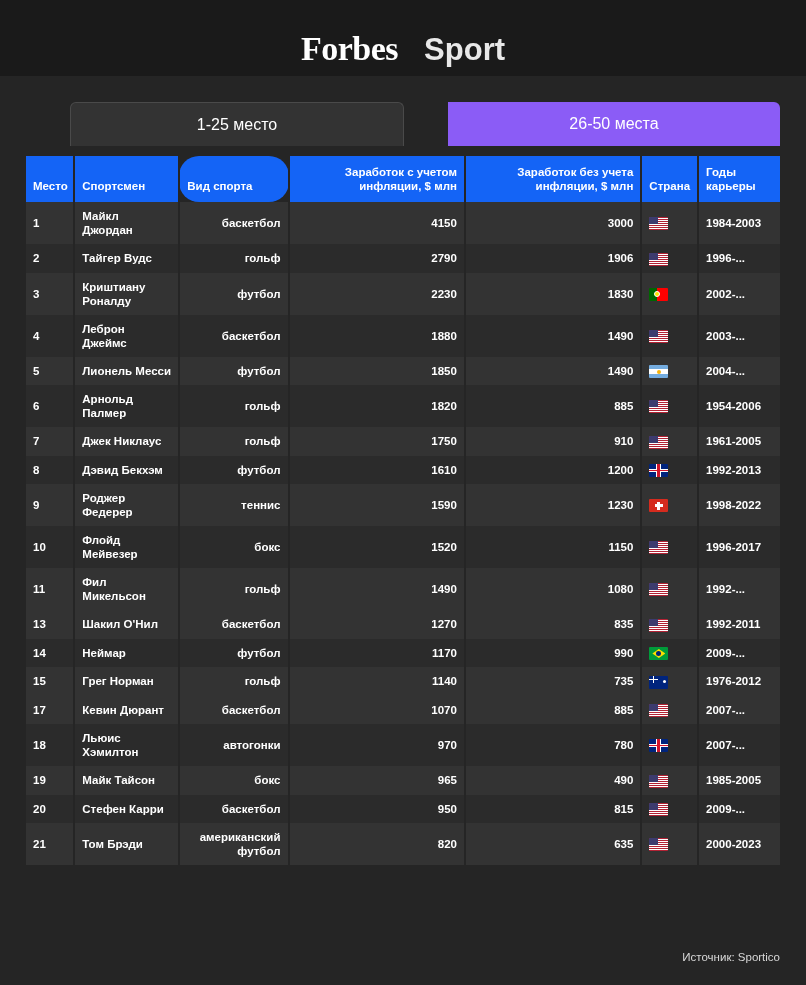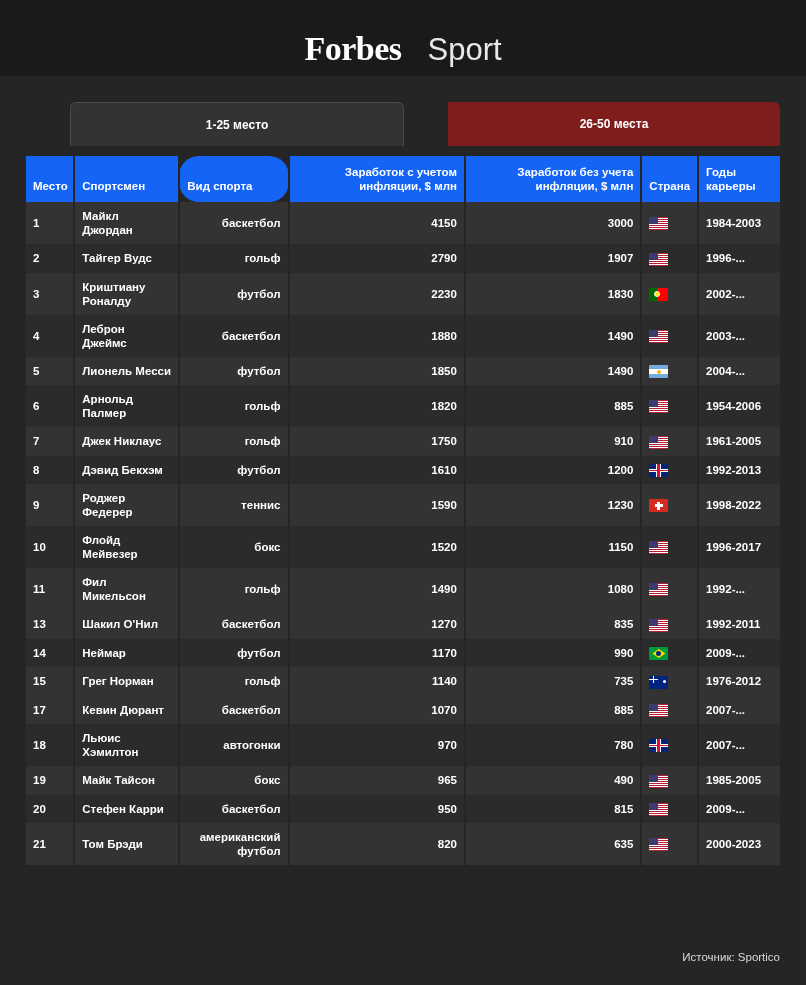--- a/index.html
+++ b/index.html
@@ -36,21 +36,21 @@
   }
   .logo-forbes {
     font-family: "Liberation Serif", serif;
     font-weight: bold;
     font-size: 34px;
     letter-spacing: -0.5px;
     color: #ffffff;
   }
   .logo-sport {
     font-family: "Liberation Sans", sans-serif;
-    font-weight: 400;
+    font-weight: 700;
     font-size: 31px;
     color: #e8e8e8;
     margin-top: 24px;
   }
   
   .title {
     margin: 26px 26px 0 26px;
     font-size: 25px;
     font-weight: bold;
     color: #ffffff;
@@ -62,36 +62,36 @@
     display: flex;
     height: 44px;
     border-radius: 6px 6px 0 0;
     overflow: hidden;
   }
   .tab {
     flex: 1;
     display: flex;
     align-items: center;
     justify-content: center;
-    font-size: 12px;
-    font-weight: bold;
+    font-size: 16px;
+    font-weight: normal;
     cursor: pointer;
     user-select: none;
     margin-left: 44px;
   }
   .tab.active {
     background: #333333;
     color: #ffffff;
     border-top: 1px solid #4a4a4a;
     border-left: 1px solid #4a4a4a;
     border-right: 1px solid #4a4a4a;
     border-radius: 6px 6px 0 0;
   }
   .tab.inactive {
-    background: #7f1d1d;
+    background: #8b5cf6;
     color: #ffffff;
   }
   
   .table-wrap {
     margin: 10px 26px 0 26px;
   }
   table.rank-table {
     width: 100%;
     border-collapse: collapse;
     table-layout: fixed;
@@ -305,21 +305,21 @@
             <td class="infl">4150</td>
             <td class="noinfl">3000</td>
             <td class="country"><span class="flag flag-us" title="США"></span></td>
             <td class="years">1984-2003</td>
           </tr>
           <tr class="even">
             <td class="place">2</td>
             <td class="name">Тайгер Вудс</td>
             <td class="sport">гольф</td>
             <td class="infl">2790</td>
-            <td class="noinfl">1907</td>
+            <td class="noinfl">1906</td>
             <td class="country"><span class="flag flag-us" title="США"></span></td>
             <td class="years">1996-...</td>
           </tr>
           <tr class="odd">
             <td class="place">3</td>
             <td class="name">Криштиану Роналду</td>
             <td class="sport">футбол</td>
             <td class="infl">2230</td>
             <td class="noinfl">1830</td>
             <td class="country"><span class="flag flag-pt" title="Португалия"></span></td>

